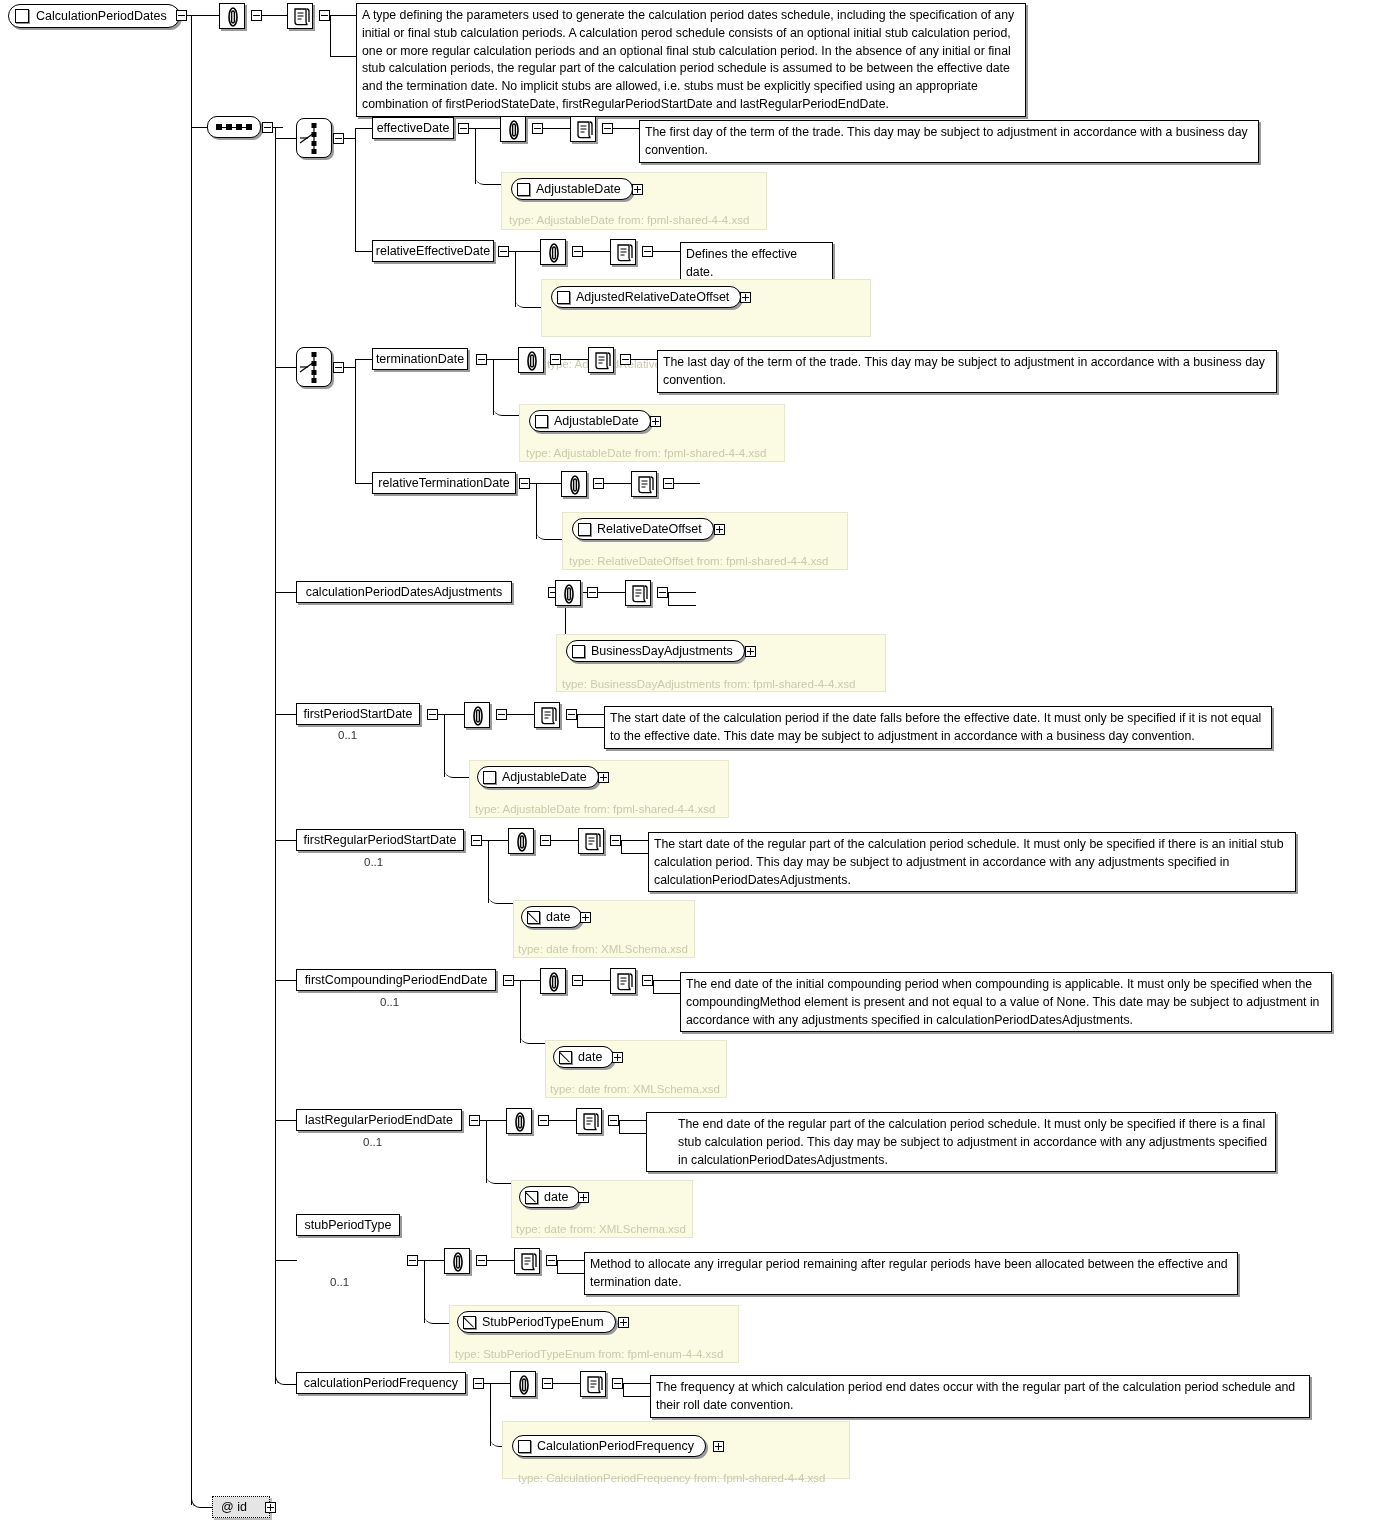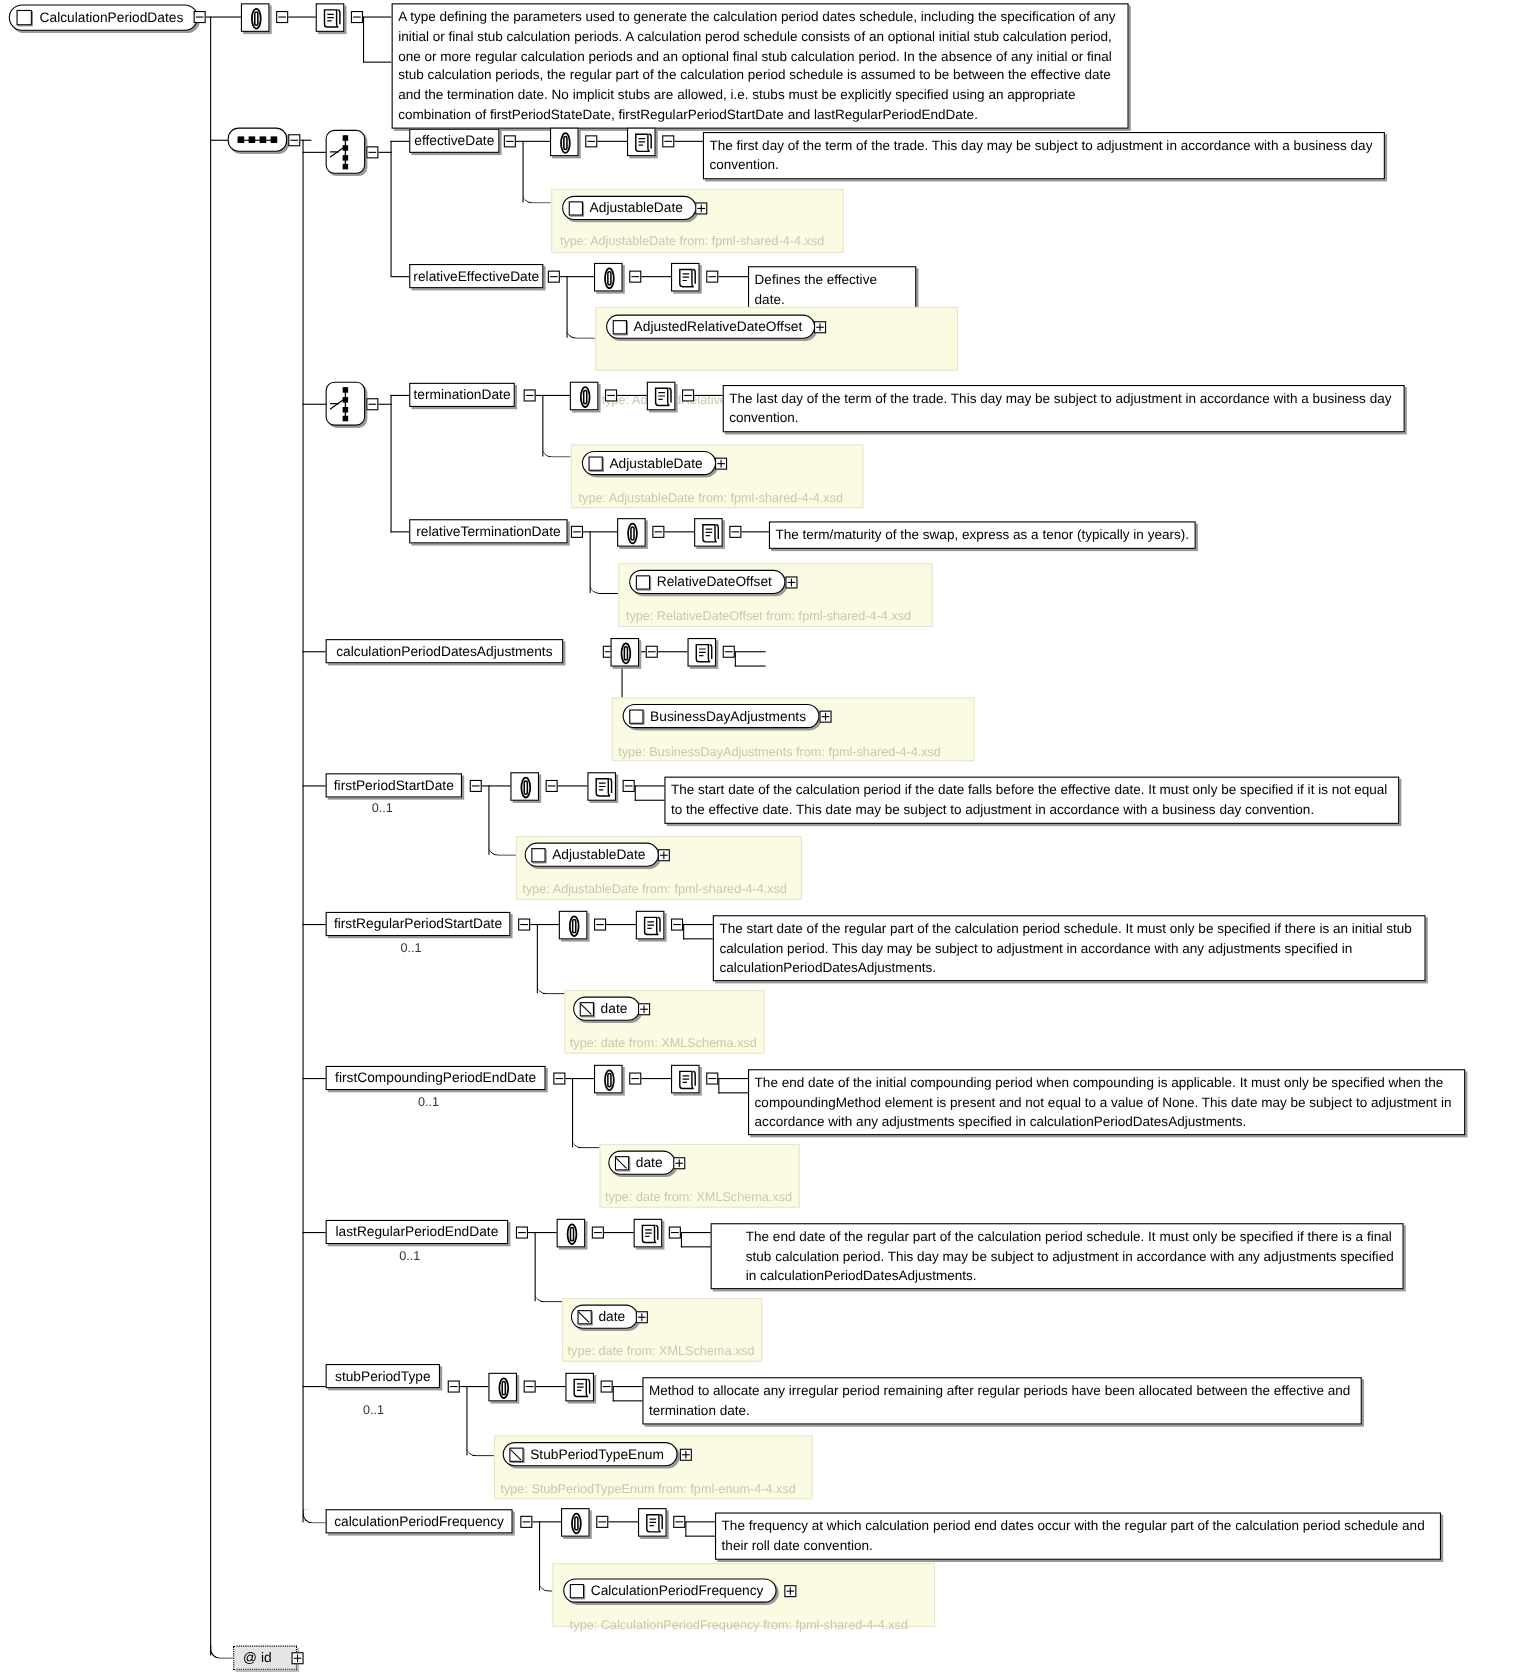--- a/index.html
+++ b/index.html
@@ -328,21 +328,20 @@
     <svg width="20" height="22" viewBox="0 0 20 22">
         <path d="M4 3h11v13c0 2 1.5 2.6 1.5 2.6H6.5C5 18.6 4 17.6 4 16z" fill="none" stroke="#000" stroke-width="1.3"></path>
         <path d="M16 3c1.6 0 2 1 2 2.4V16" fill="none" stroke="#000" stroke-width="1.3"></path>
         <path d="M6.5 7h6M6.5 10h6M6.5 13h4" stroke="#000" stroke-width="1.1"></path>
       </svg>
   </div>
   <div class="exp" style="left:663px;top:478px;">
       <i></i>
     </div>
   <div class="ln lnh" style="left:674px;top:483px;width:26px;"></div>
-  <div class="descbox" style="left:699px;top:474px;width:388px;">The term/maturity of the swap, express as a tenor (typically in years).</div>
 
   <div class="typepanel" style="left:562px;top:512px;width:286px;height:58px;"></div>
   <div class="capsule" style="left:572px;top:518px;">
     <span class="sq"></span>
     <span>RelativeDateOffset</span>
   </div>
   <div class="exp plus" style="left:714px;top:524px;">
       <i></i>
       <i class="v"></i>
     </div>
@@ -580,21 +579,21 @@
     <span class="sq simple"></span>
     <span>date</span>
   </div>
   <div class="exp plus" style="left:578px;top:1192px;">
       <i></i>
       <i class="v"></i>
     </div>
   <div class="typelabel" style="left:516px;top:1223px;">type: date from: XMLSchema.xsd</div>
 
   <div class="ln lnh" style="left:275px;top:1260px;width:22px;"></div>
-  <div class="nodebox elem" style="left:296px;top:1240px;width:104px;text-align:right;">
+  <div class="nodebox elem" style="left:296px;top:1214px;width:104px;text-align:right;">
     <span>stubPeriodType</span>
   </div>
   <div class="card" style="left:330px;top:1276px;">0..1</div>
   <div class="exp" style="left:407px;top:1255px;">
       <i></i>
     </div>
   <div class="ln lnh" style="left:418px;top:1260px;width:32px;"></div>
   <div class="elbow" style="left:424px;top:1260px;width:26px;height:63px;border-left:none;"></div>
   <div class="ln lnv" style="left:424px;top:1260px;height:63px;"></div>
 

